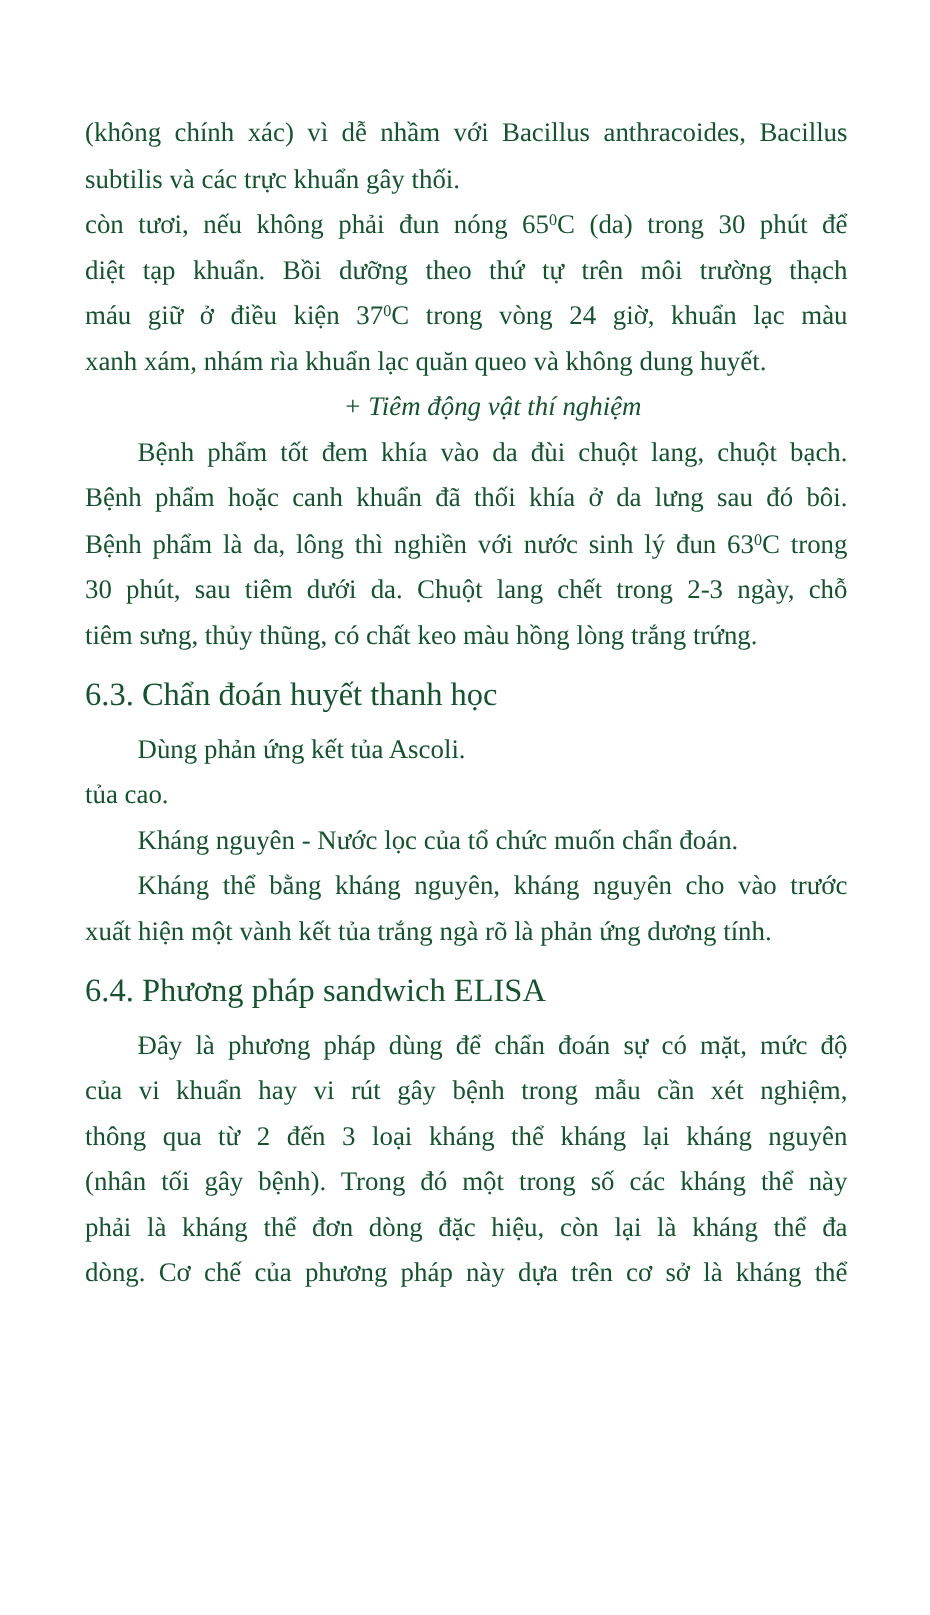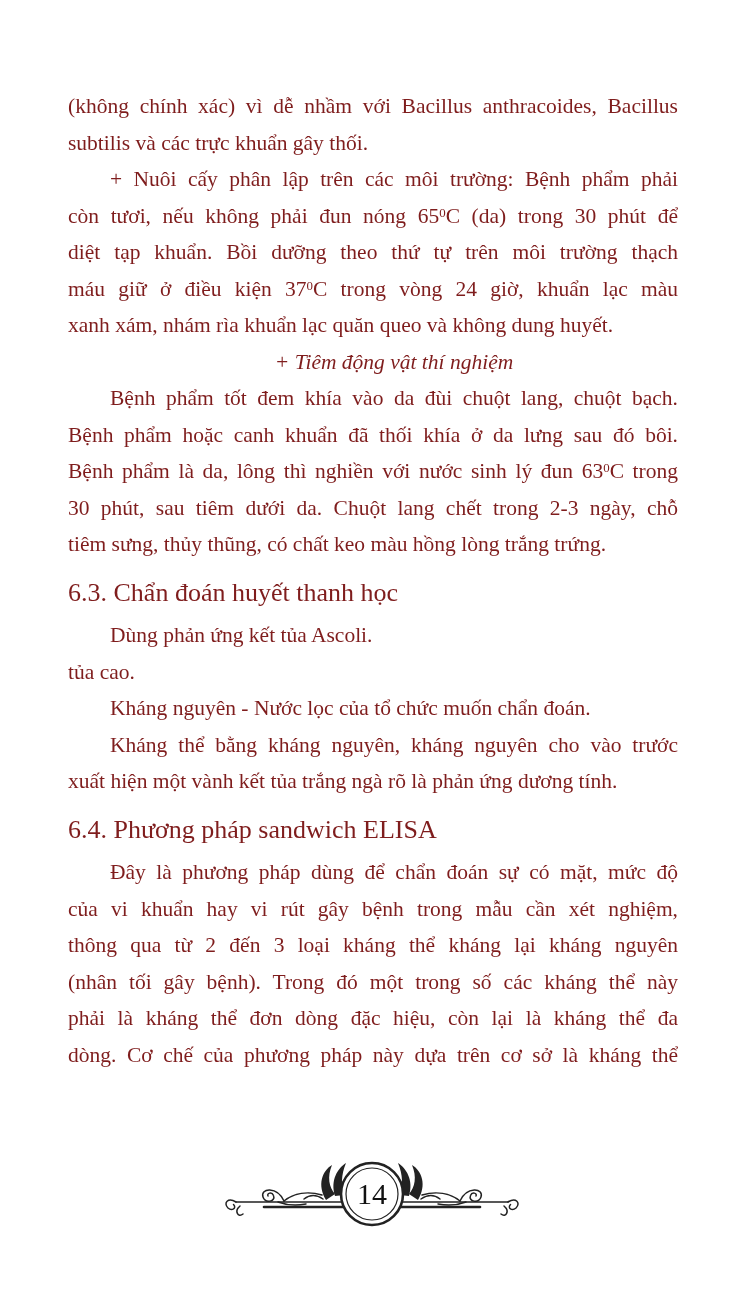--- a/index.html
+++ b/index.html
@@ -5,21 +5,21 @@
   html, body {
     margin: 0;
     padding: 0;
     background: #ffffff;
   }
   .page {
     position: relative;
     width: 744px;
     height: 1292px;
     background: #ffffff;
-    color: #7f1d1d;
+    color: #14532d;
     font-family: "Liberation Serif", "DejaVu Serif", serif;
     overflow: hidden;
   }
   .content {
     position: absolute;
     left: 68px;
     top: 88px;
     width: 610px;
   }
   .block { margin: 0; }
@@ -64,21 +64,20 @@
 <body>
 
 <div class="page">
 
   <main class="content">
       <div class="block body">
         <div class="line just">(không chính xác) vì dễ nhầm với Bacillus anthracoides, Bacillus</div>
         <div class="line">subtilis và các trực khuẩn gây thối.</div>
       </div>
       <div class="block body">
-        <div class="line just indent">+ Nuôi cấy phân lập trên các môi trường: Bệnh phẩm phải</div>
         <div class="line just">còn tươi, nếu không phải đun nóng 65<sup>0</sup>C (da) trong 30 phút để</div>
         <div class="line just">diệt tạp khuẩn. Bồi dưỡng theo thứ tự trên môi trường thạch</div>
         <div class="line just">máu giữ ở điều kiện 37<sup>0</sup>C trong vòng 24 giờ, khuẩn lạc màu</div>
         <div class="line">xanh xám, nhám rìa khuẩn lạc quăn queo và không dung huyết.</div>
       </div>
       <div class="block body-italic">
         <div class="line indent">+ Tiêm động vật thí nghiệm</div>
       </div>
       <div class="block body">
         <div class="line just indent">Bệnh phẩm tốt đem khía vào da đùi chuột lang, chuột bạch.</div>
@@ -109,40 +108,14 @@
       <div class="block body">
         <div class="line just indent">Đây là phương pháp dùng để chẩn đoán sự có mặt, mức độ</div>
         <div class="line just">của vi khuẩn hay vi rút gây bệnh trong mẫu cần xét nghiệm,</div>
         <div class="line just">thông qua từ 2 đến 3 loại kháng thể kháng lại kháng nguyên</div>
         <div class="line just">(nhân tối gây bệnh). Trong đó một trong số các kháng thể này</div>
         <div class="line just">phải là kháng thể đơn dòng đặc hiệu, còn lại là kháng thể đa</div>
         <div class="line just">dòng. Cơ chế của phương pháp này dựa trên cơ sở là kháng thể</div>
       </div>
     </main>
 
-  <footer class="footer">
-    <svg width="300" height="96" viewBox="0 0 300 96" aria-hidden="true">
-      <g id="fl-left" stroke="#222222" fill="none" stroke-width="1.5" stroke-linecap="round">
-
-        <path d="M14,52 H126"></path>
-        <path d="M42,57 H128" stroke-width="2.6"></path>
-
-        <path d="M14,52 C6,47 1,53 6,58 C10,61.5 15,58 11.5,54.5"></path>
-        <path d="M18,56 C12,61 16,68 21,64"></path>
-
-        <path d="M62,51 C55,36 38,38 41,47 C43.5,54 54,51.5 51.5,45.5 C50,41.5 44.5,43 46,46"></path>
-        <path d="M62,51 C72,43 86,41 100,45"></path>
-        <path d="M56,52 C64,55 74,56 84,54"></path>
-
-        <path d="M104,50 C95,35 100,21 110,15 C105,27 107,37 113,44 Z" fill="#222222" stroke="none"></path>
-        <path d="M113,46 C108,30 116,18 124,13 C119,25 119,36 122,45 Z" fill="#222222" stroke="none"></path>
-        <path d="M101,49 C94,44 87,45 82,49"></path>
-      </g>
-      <use href="#fl-left" transform="translate(300,0) scale(-1,1)"></use>
-      <g>
-        <circle cx="150" cy="44" r="31" fill="#ffffff" stroke="#222222" stroke-width="2.6"></circle>
-        <circle cx="150" cy="44" r="26" fill="none" stroke="#222222" stroke-width="1.2"></circle>
-        <text x="150" y="54" text-anchor="middle" font-size="30" fill="#111111">14</text>
-      </g>
-    </svg>
-  </footer>
 
 </div>
 
 </body></html>

